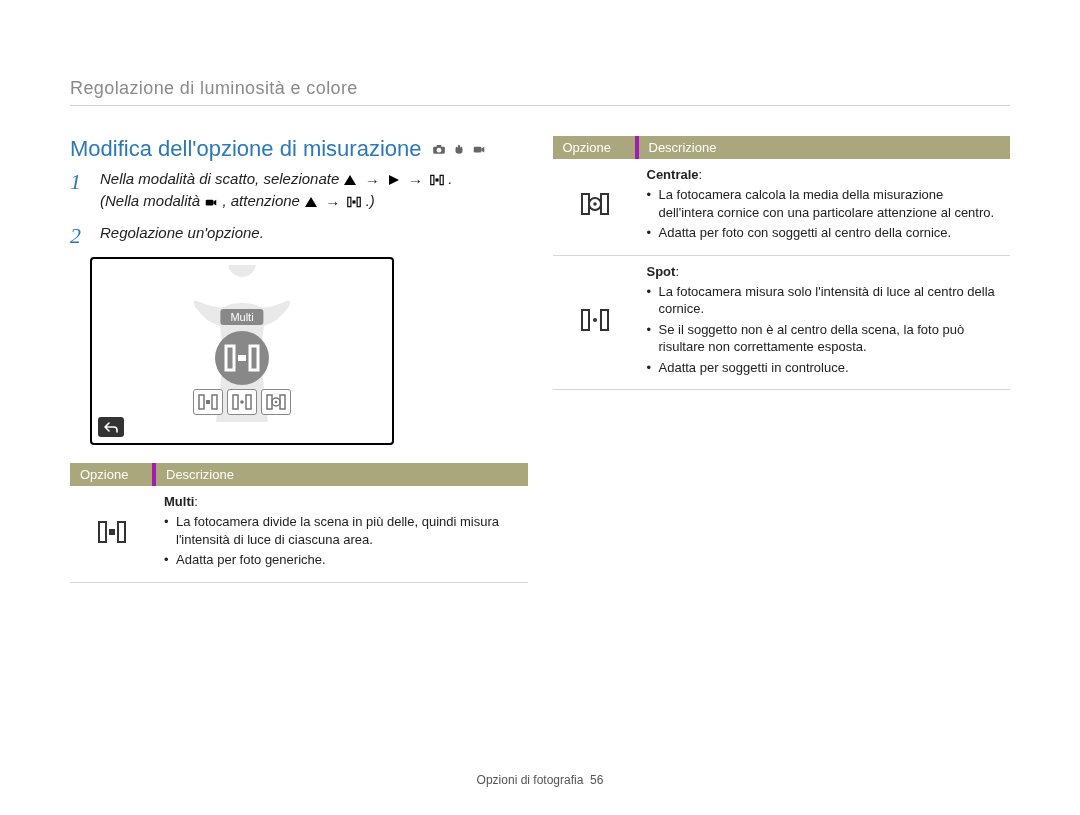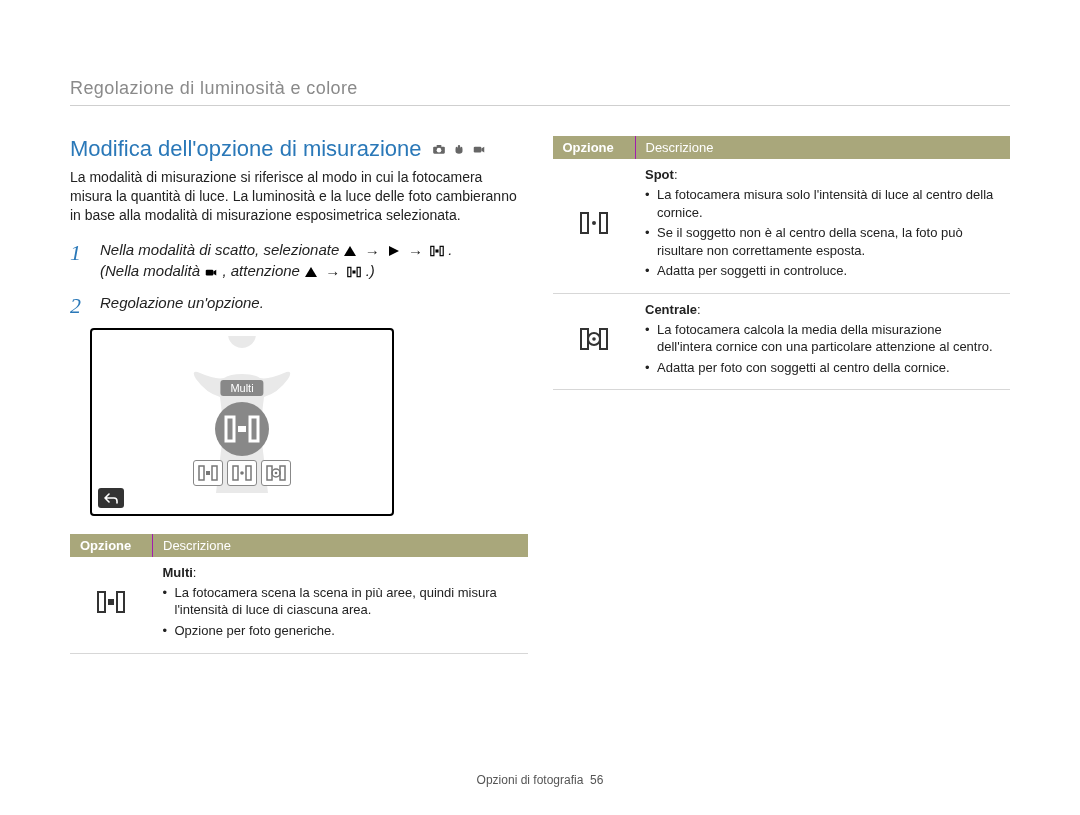--- a/index.html
+++ b/index.html
@@ -153,22 +153,21 @@
   table.opt thead th {
     background: #a9a77b;
     color: #fff;
     font-weight: 400;
     text-align: left;
     padding: 4px 10px;
     font-size: 13px;
   }
   table.opt thead th:first-child {
     width: 62px;
-    border-right: 1px solid #a21caf;
-    font-weight: bold;
+    border-right: 4px solid #a21caf;
   }
   table.opt tbody td {
     padding: 8px 10px 10px 10px;
     border-bottom: 1px solid #d7d7d7;
     vertical-align: top;
   }
   table.opt tbody td.icon-cell {
     text-align: center;
     vertical-align: middle;
     width: 62px;
@@ -228,21 +227,20 @@
           </span>
           <span class="inline-icon">
             <svg viewBox="0 0 24 18">
                 <rect x="3" y="5" width="13" height="10" rx="2" fill="#666"></rect>
                 <path d="M16 8 L21 5 L21 15 L16 12 Z" fill="#666"></path>
               </svg>
           </span>
         </span>
       </h2>
 
-      <p class="intro">La modalità di misurazione si riferisce al modo in cui la fotocamera misura la quantità di luce. La luminosità e la luce delle foto cambieranno in base alla modalità di misurazione esposimetrica selezionata.</p>
 
       <ol class="steps">
         <li>
           <span>Nella modalità di scatto, selezionate </span>
           <span class="inline-icon">
             <svg viewBox="0 0 14 12">
                 <path d="M7 1 L13 11 L1 11 Z" fill="#000"></path>
               </svg>
           </span>
           <span class="arrow">→</span>
@@ -344,22 +342,22 @@
             <td class="icon-cell">
               <svg viewBox="0 0 30 24">
                   <rect x="2" y="2" width="7" height="20" fill="none" stroke="#333" stroke-width="2"></rect>
                   <rect x="21" y="2" width="7" height="20" fill="none" stroke="#333" stroke-width="2"></rect>
                   <rect x="12" y="9" width="6" height="6" fill="#333"></rect>
                 </svg>
             </td>
             <td>
               <span class="opt-title">Multi</span><span>:</span>
               <ul class="bul">
-                <li>La fotocamera scena la scena in più aree, quindi misura l'intensità di luce di ciascuna area.</li>
-                <li>Opzione per foto generiche.</li>
+                <li>La fotocamera divide la scena in più delle, quindi misura l'intensità di luce di ciascuna area.</li>
+                <li>Adatta per foto generiche.</li>
               </ul>
             </td>
           </tr>
         </tbody>
       </table>
 
     </div>
 
     <div class="col">
 
@@ -369,49 +367,49 @@
             <th>Opzione</th>
             <th>Descrizione</th>
           </tr>
         </thead>
         <tbody>
           <tr>
             <td class="icon-cell">
               <svg viewBox="0 0 30 24">
                   <rect x="2" y="2" width="7" height="20" fill="none" stroke="#333" stroke-width="2"></rect>
                   <rect x="21" y="2" width="7" height="20" fill="none" stroke="#333" stroke-width="2"></rect>
+                  <circle cx="15" cy="12" r="6" fill="none" stroke="#333" stroke-width="2"></circle>
+                  <circle cx="15" cy="12" r="1.8" fill="#333"></circle>
+                </svg>
+            </td>
+            <td>
+              <span class="opt-title">Centrale</span><span>:</span>
+              <ul class="bul">
+                <li>La fotocamera calcola la media della misurazione dell'intera cornice con una particolare attenzione al centro.</li>
+                <li>Adatta per foto con soggetti al centro della cornice.</li>
+              </ul>
+            </td>
+          </tr>
+          <tr>
+            <td class="icon-cell">
+              <svg viewBox="0 0 30 24">
+                  <rect x="2" y="2" width="7" height="20" fill="none" stroke="#333" stroke-width="2"></rect>
+                  <rect x="21" y="2" width="7" height="20" fill="none" stroke="#333" stroke-width="2"></rect>
                   <circle cx="15" cy="12" r="2" fill="#333"></circle>
                 </svg>
             </td>
             <td>
               <span class="opt-title">Spot</span><span>:</span>
               <ul class="bul">
                 <li>La fotocamera misura solo l'intensità di luce al centro della cornice.</li>
                 <li>Se il soggetto non è al centro della scena, la foto può risultare non correttamente esposta.</li>
                 <li>Adatta per soggetti in controluce.</li>
               </ul>
             </td>
           </tr>
-          <tr>
-            <td class="icon-cell">
-              <svg viewBox="0 0 30 24">
-                  <rect x="2" y="2" width="7" height="20" fill="none" stroke="#333" stroke-width="2"></rect>
-                  <rect x="21" y="2" width="7" height="20" fill="none" stroke="#333" stroke-width="2"></rect>
-                  <circle cx="15" cy="12" r="6" fill="none" stroke="#333" stroke-width="2"></circle>
-                  <circle cx="15" cy="12" r="1.8" fill="#333"></circle>
-                </svg>
-            </td>
-            <td>
-              <span class="opt-title">Centrale</span><span>:</span>
-              <ul class="bul">
-                <li>La fotocamera calcola la media della misurazione dell'intera cornice con una particolare attenzione al centro.</li>
-                <li>Adatta per foto con soggetti al centro della cornice.</li>
-              </ul>
-            </td>
-          </tr>
         </tbody>
       </table>
 
     </div>
   </div>
 
   <div class="footer">
     <span>Opzioni di fotografia</span>
     &nbsp;<span>56</span>
   </div>

